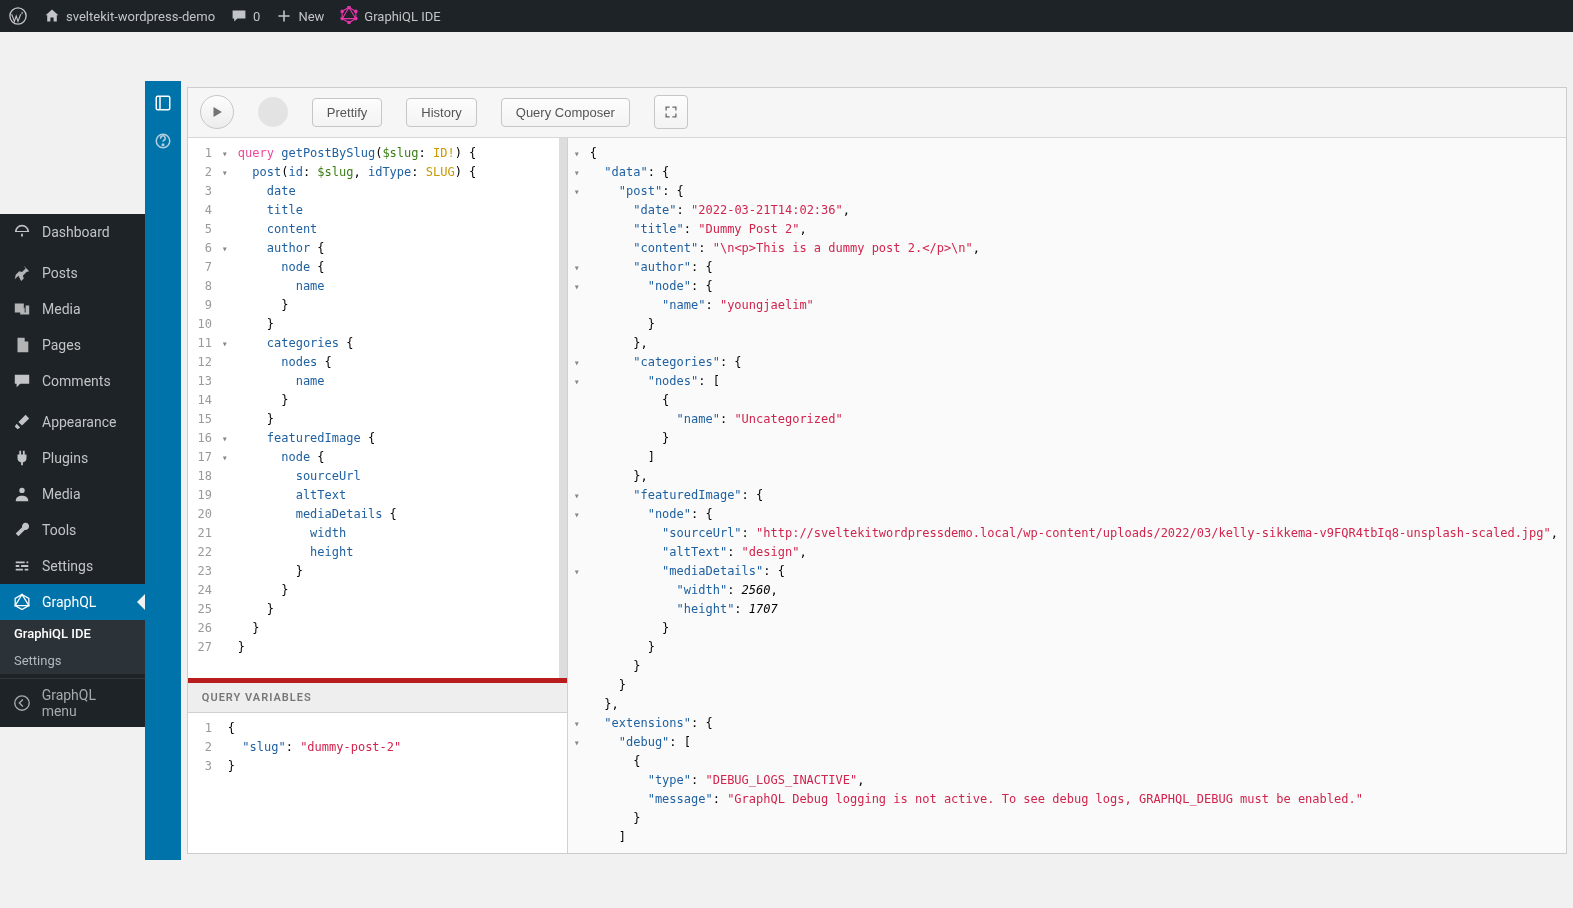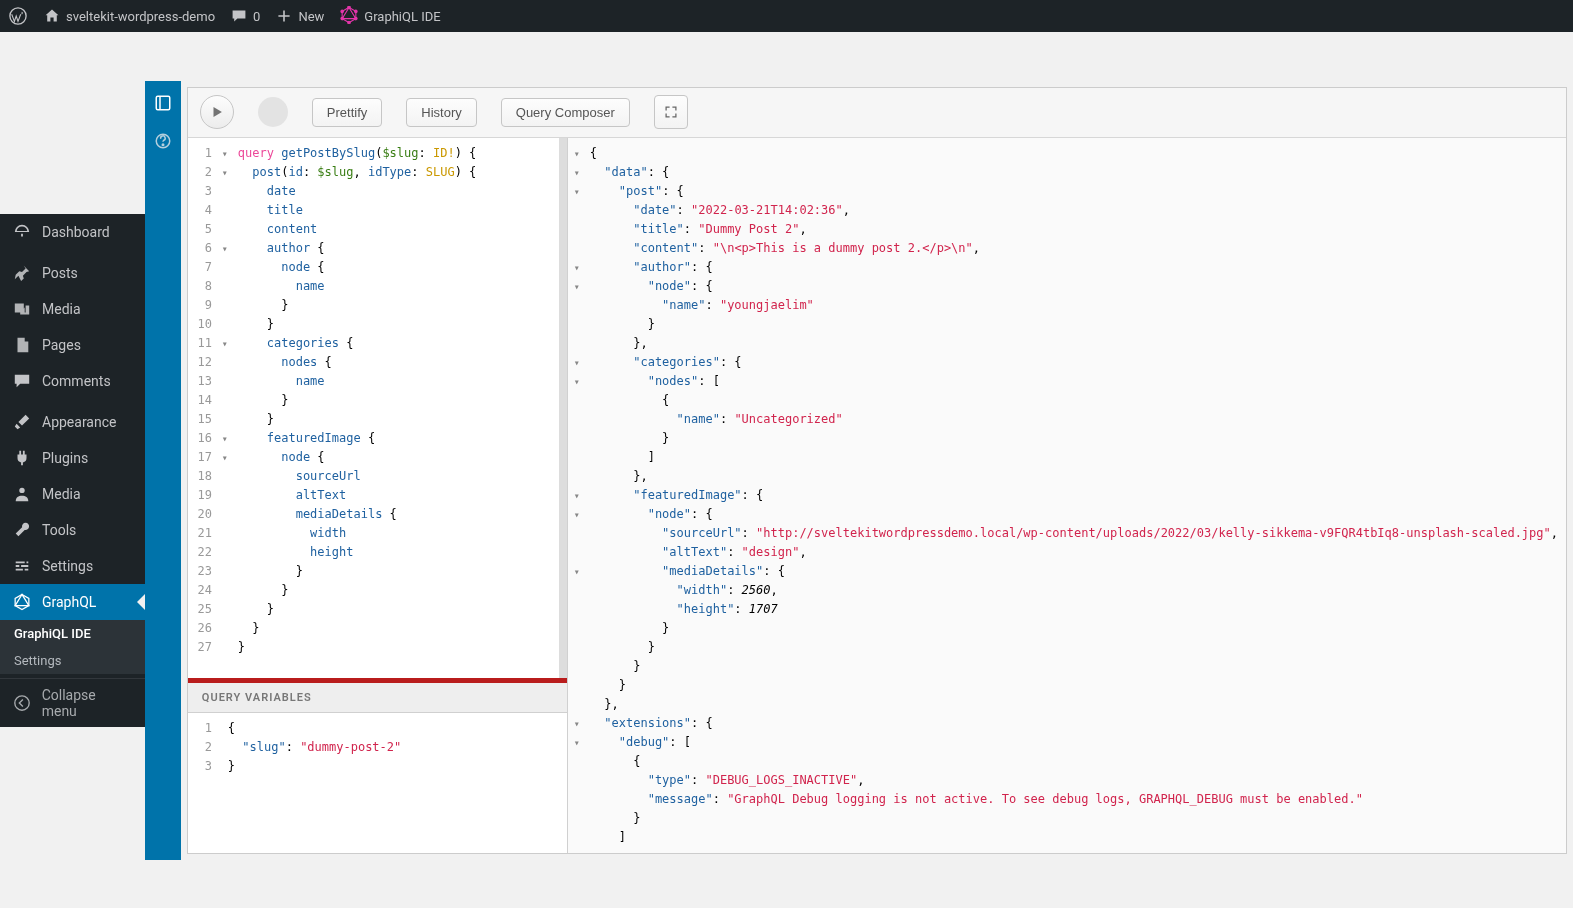--- a/index.html
+++ b/index.html
@@ -223,21 +223,21 @@
       <div class="sub-item current">GraphiQL IDE</div>
       <div class="sub-item">Settings</div>
     </div>
     <div class="collapse-menu">
       <span class="menu-icon">
         <svg viewBox="0 0 20 20" width="18" height="18" fill="#a7aaad">
             <circle cx="10" cy="10" r="8" fill="none" stroke="#a7aaad" stroke-width="1.5"></circle>
             <path d="M11 6l-4 4 4 4" stroke="#a7aaad" stroke-width="1.5" fill="none"></path>
           </svg>
       </span>
-      <span>Collapse menu</span>
+      <span>GraphQL menu</span>
     </div>
   </div>
 
   <div class="content">
     <div class="rail">
       <div class="rail-item">
         <svg viewBox="0 0 24 24" width="18" height="18" fill="none" stroke="#fff" stroke-width="2">
             <rect x="3" y="3" width="18" height="18" rx="2"></rect>
             <path d="M8 3v18"></path>
           </svg>

